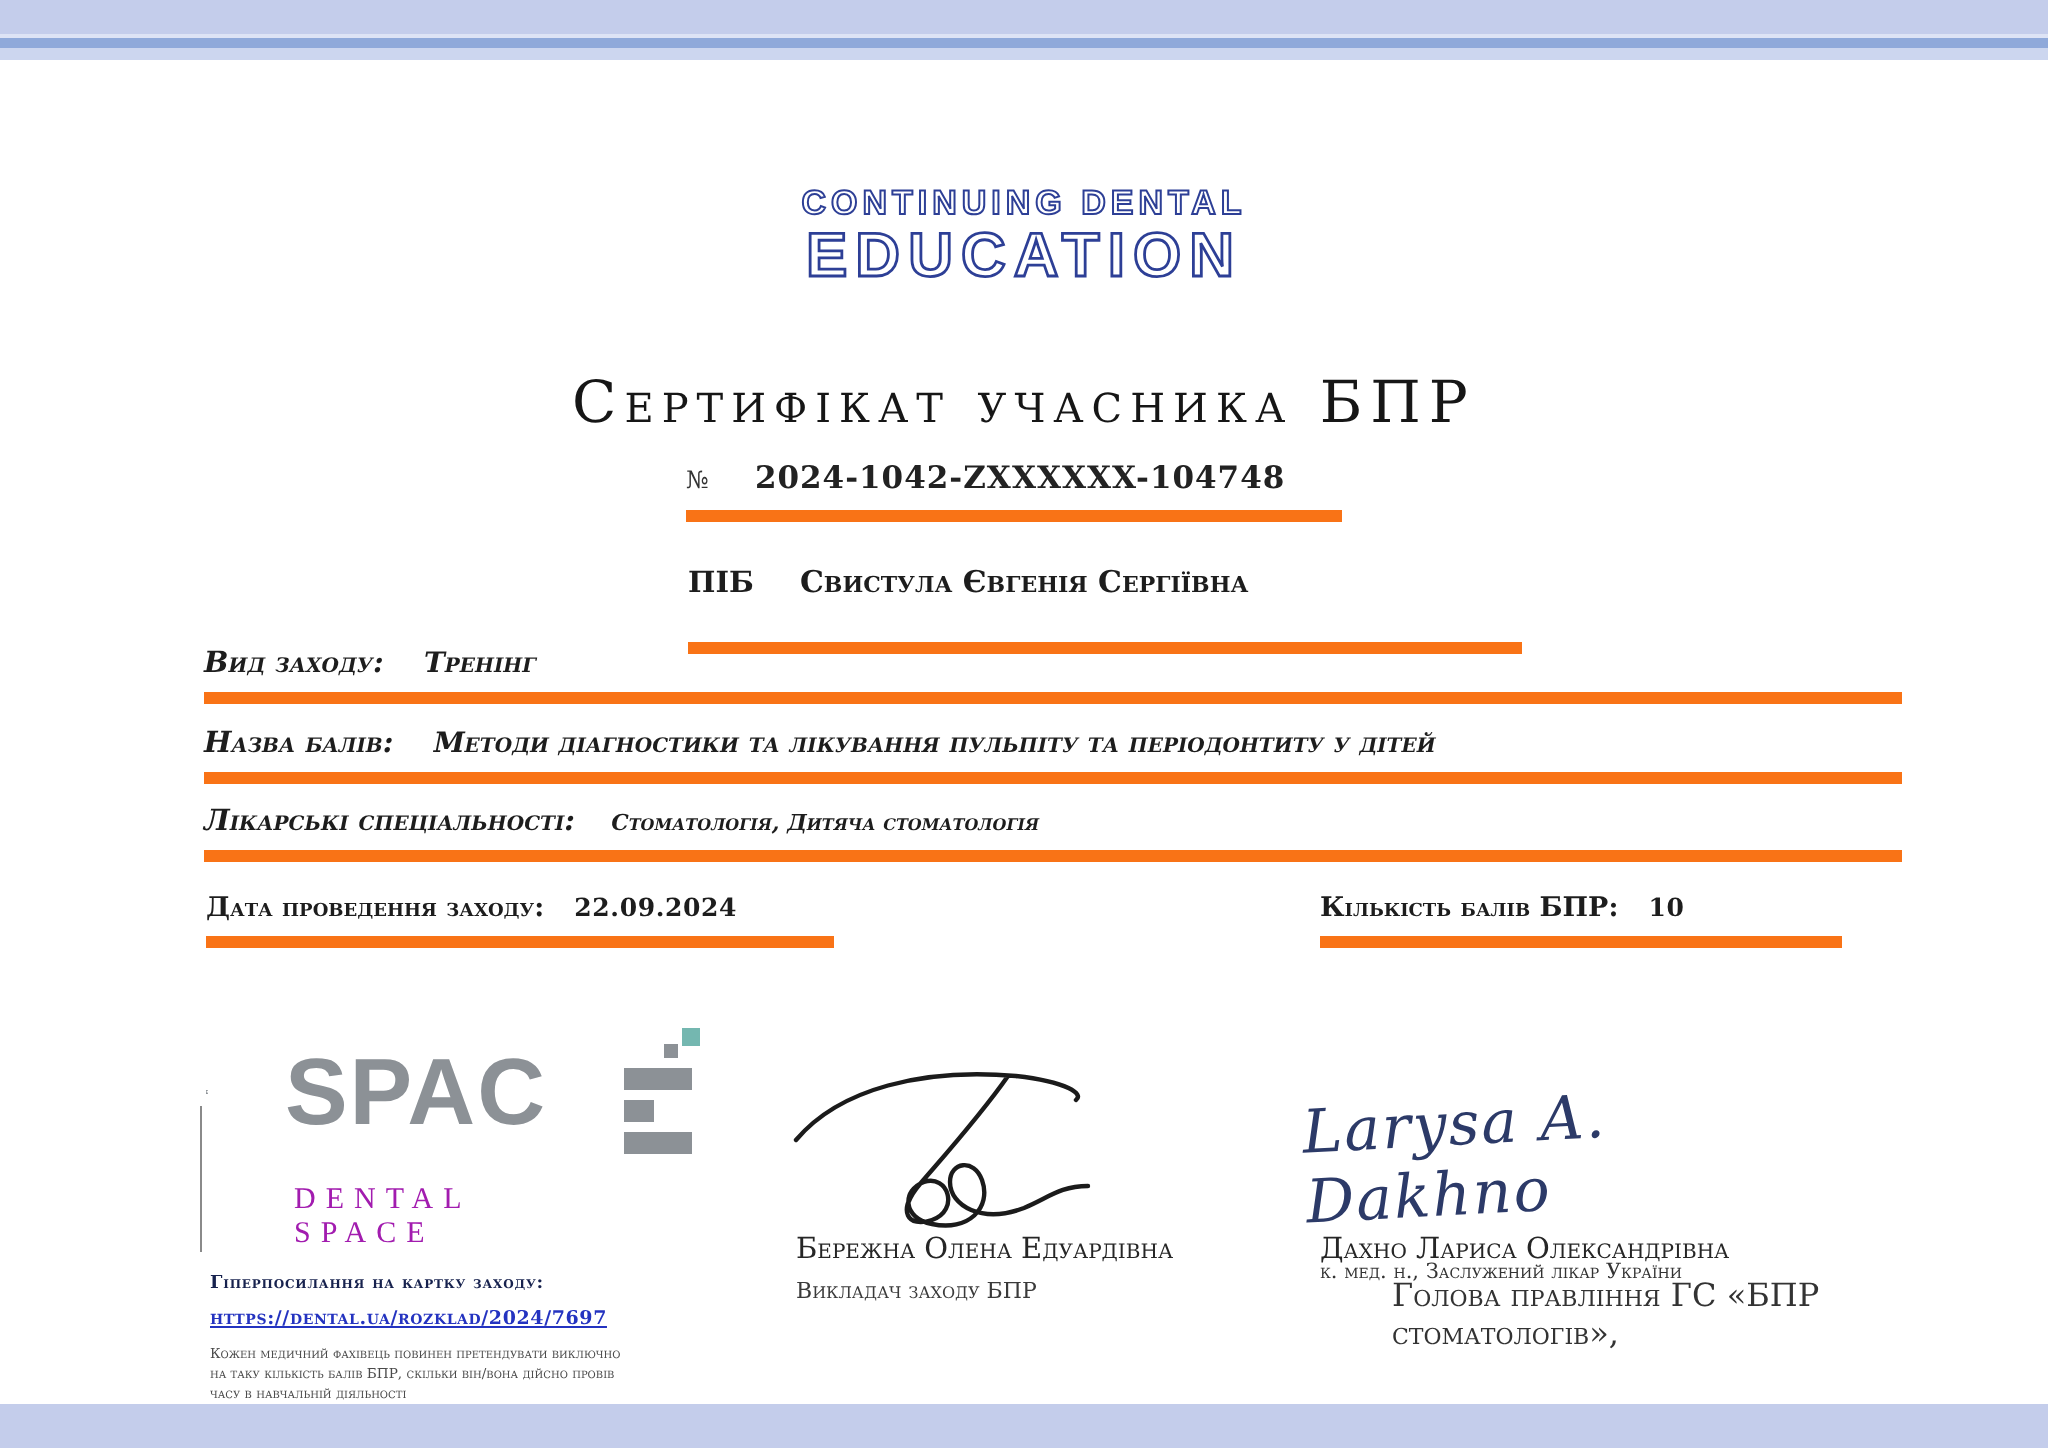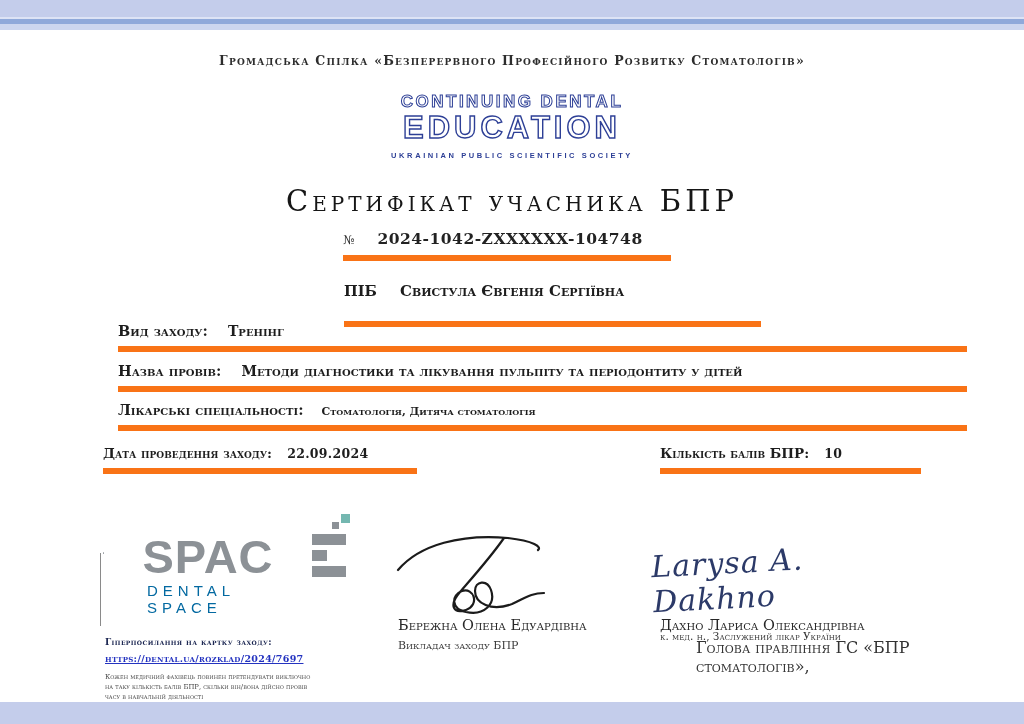--- a/index.html
+++ b/index.html
@@ -29,44 +29,44 @@
   .val{font-weight:bold;font-variant:small-caps;color:#1d1d1d;}
 
   .num-row{top:229px;left:343px;width:328px;padding-bottom:7px;}
   .num-sign{font-size:12px;color:#333;}
   .num-val{font-size:15.5px;font-weight:bold;margin-left:18px;letter-spacing:0.5px;}
 
   .name-row{top:281px;left:300px;width:417px;padding-bottom:21px;margin-left:44px;}
   .name-lbl{font-size:14.5px;}
   .name-val{font-size:15px;margin-left:18px;}
 
-  .f-row{left:118px;width:849px;padding-bottom:6px;}
+  .f-row{left:102px;width:849px;padding-bottom:6px;font-style:italic;}
   .f1{top:321px;} .f2{top:361px;} .f3{top:400px;}
   .f-lbl{font-size:14.5px;}
   .f-val{font-size:14px;margin-left:15px;}
   .f-val-sm{font-size:11px;margin-left:13px;}
 
   .date-row{top:443px;left:103px;width:314px;padding-bottom:6px;}
   .points-row{top:443px;left:660px;width:261px;padding-bottom:6px;}
   .dp-lbl{font-size:13.5px;}
   .dp-val{font-size:12.5px;font-weight:bold;margin-left:10px;letter-spacing:0.3px;}
 
   .dspace{position:absolute;left:103px;top:514px;width:210px;}
-  .dspace-word{display:flex;align-items:flex-end;height:64px;gap:37px;}
+  .dspace-word{display:flex;align-items:center;height:64px;gap:37px;}
   .dspace-letters{font-family:"Liberation Sans","DejaVu Sans",sans-serif;font-weight:bold;
                   font-size:47px;line-height:0.92;color:#8c9196;letter-spacing:1px;margin:0 1px;}
   .e-blocks{position:relative;width:38px;height:64px;}
   .eb{position:absolute;background:#8c9196;}
   .eb-top{left:0;top:20px;width:34px;height:11px;}
   .eb-mid{left:0;top:36px;width:15px;height:11px;}
   .eb-bot{left:0;top:52px;width:34px;height:11px;}
   .eb-dot{left:20px;top:8px;width:7px;height:7px;}
   .eb-teal{left:29px;top:0;width:9px;height:9px;background:#74b7b0;}
-  .dspace-sub{margin:4px 0 0 44px;font-family:Liberation Sans, sans-serif;
-              font-size:15px;letter-spacing:5px;color:#0369a1;}
+  .dspace-sub{margin:14px 0 0 44px;font-family:Liberation Serif, serif;
+              font-size:15px;letter-spacing:5px;color:#a21caf;}
 
   .vrule{position:absolute;left:100px;top:553px;width:1px;height:73px;background:#8a8a8a;}
 
   .link-block{position:absolute;left:105px;top:637px;width:210px;}
   .link-lbl{font-size:9px;font-weight:bold;font-variant:small-caps;letter-spacing:0.4px;color:#17224e;}
   .link-url{display:inline-block;font-size:9.5px;font-weight:bold;font-variant:small-caps;
             color:#2433c0;margin-top:3px;letter-spacing:0.3px;}
   .disclaimer{margin-top:6px;font-size:6.8px;font-variant:small-caps;color:#4a4a4a;line-height:1.5;}
 
   .sig1-svg{position:absolute;left:392px;top:530px;}
@@ -83,47 +83,45 @@
 <body>
 
 <div class="cert">
 
   <div class="band band-top-1"></div>
   <div class="band band-top-2"></div>
   <div class="band band-top-3"></div>
   <div class="band band-top-4"></div>
   <div class="band band-bottom"></div>
 
-  <div class="society">Громадська Спілка «Безперервного Професійного Розвитку Стоматологів»</div>
 
   <div class="cde-logo">
     <div class="cde-l1">CONTINUING DENTAL</div>
     <div class="cde-l2">EDUCATION</div>
-    <div class="cde-l3">UKRAINIAN PUBLIC SCIENTIFIC SOCIETY</div>
   </div>
 
   <div class="title">Сертифікат учасника БПР</div>
 
   <div class="u-row num-row">
     <span class="num-sign">№</span>
     <span class="num-val">2024-1042-ZXXXXXX-104748</span>
   </div>
 
   <div class="u-row name-row">
     <span class="lbl name-lbl">ПІБ</span>
     <span class="val name-val">Свистула Євгенія Сергіївна</span>
   </div>
 
   <div class="u-row f-row f1">
     <span class="lbl f-lbl">Вид заходу:</span>
     <span class="val f-val">Тренінг</span>
   </div>
 
   <div class="u-row f-row f2">
-    <span class="lbl f-lbl">Назва провів:</span>
+    <span class="lbl f-lbl">Назва балів:</span>
     <span class="val f-val">Методи діагностики та лікування пульпіту та періодонтиту у дітей</span>
   </div>
 
   <div class="u-row f-row f3">
     <span class="lbl f-lbl">Лікарські спеціальності:</span>
     <span class="val f-val-sm">Стоматологія, Дитяча стоматологія</span>
   </div>
 
   <div class="u-row date-row">
     <span class="lbl dp-lbl">Дата проведення заходу:</span>

